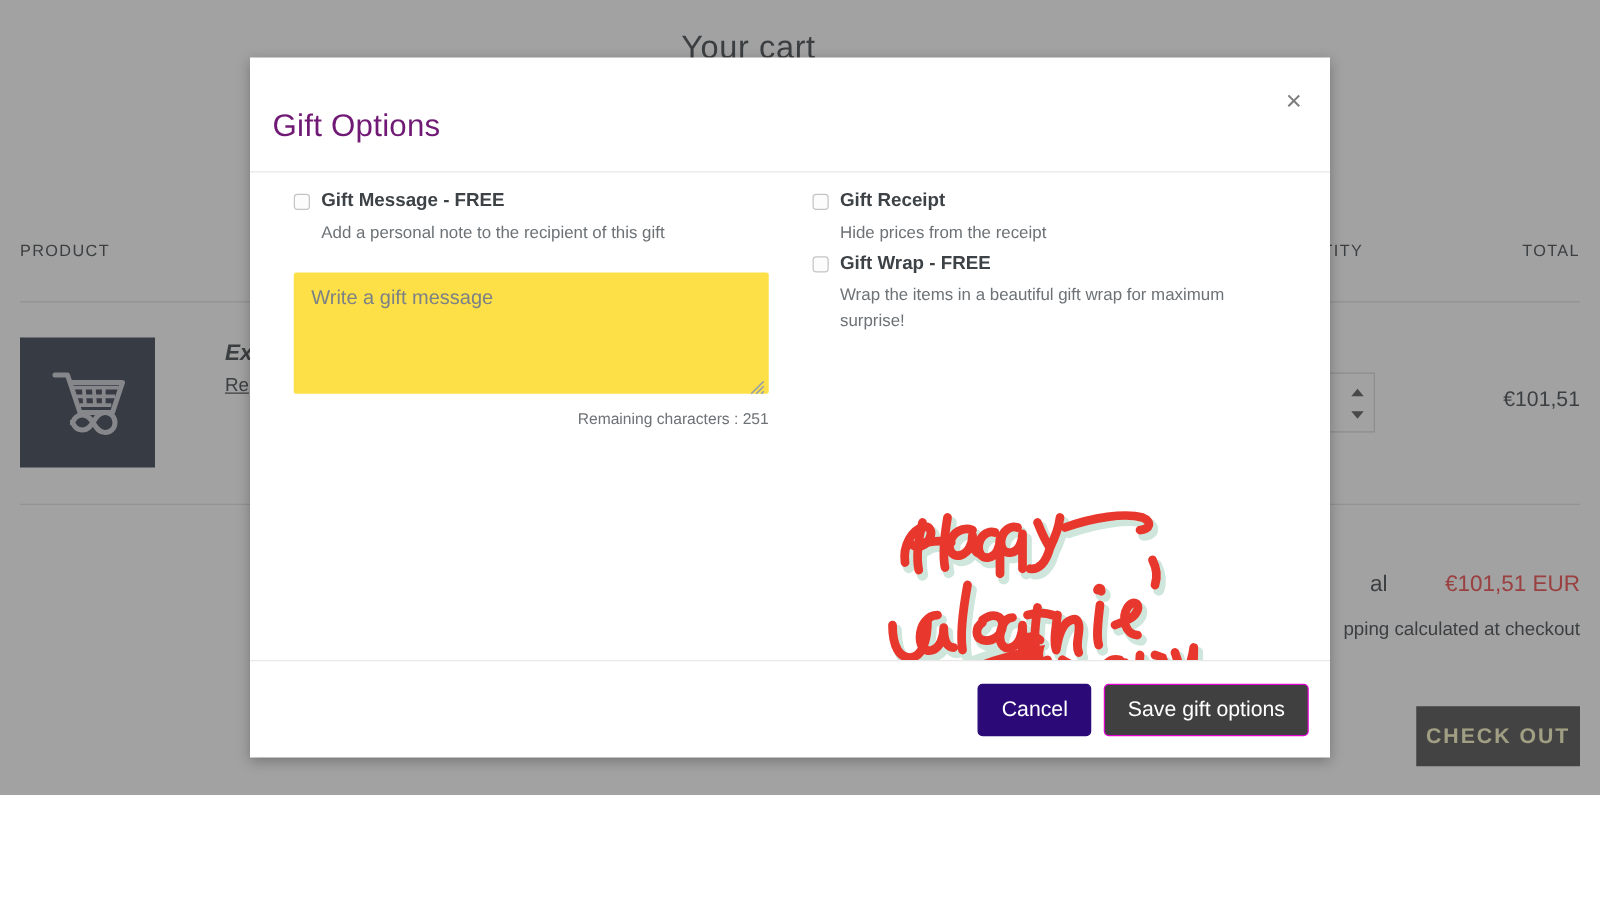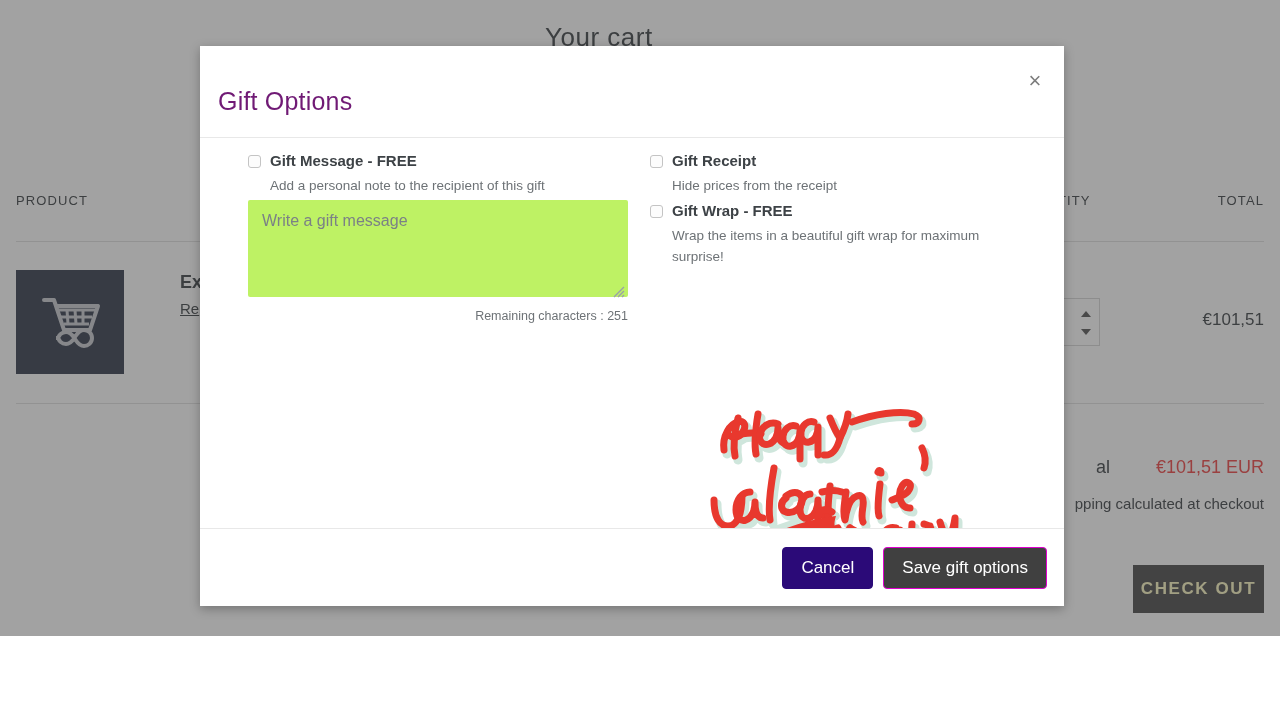--- a/index.html
+++ b/index.html
@@ -99,20 +99,21 @@
   }
 
   .product-name {
     position: absolute;
     left: 180px;
     top: 272px;
     font-size: 18px;
     font-weight: bold;
     color: #3d4246;
     white-space: nowrap;
+    font-style: italic;
   }
   .product-remove {
     position: absolute;
     left: 180px;
     top: 300px;
     font-size: 15px;
     color: #3d4246;
     text-decoration: underline;
     white-space: nowrap;
   }
@@ -253,21 +254,21 @@
   }
 
   .modal-body {
     position: relative;
     flex: 1 1 auto;
     overflow: hidden;
   }
 
   .col-left {
     position: absolute;
-    left: 48px;
+    left: 35px;
     top: 14px;
     width: 385px;
   }
   .col-right {
     position: absolute;
     left: 450px;
     top: 14px;
     width: 350px;
   }
 
@@ -294,24 +295,24 @@
     line-height: 18px;
   }
   .opt-desc {
     font-size: 13.5px;
     color: #6d7276;
     line-height: 21px;
     margin: 5px 0 0 22px;
   }
 
   .gift-textarea {
-    margin-top: 4px;
+    margin-top: 22px;
     width: 380px;
     height: 97px;
-    background: #bef264;
+    background: #fde047;
     border: none;
     border-radius: 2px;
     resize: none;
     font-size: 16px;
     color: #6d7276;
     font-family: "Liberation Sans", sans-serif;
     padding: 12px 14px;
     box-sizing: border-box;
     outline: none;
     position: relative;

